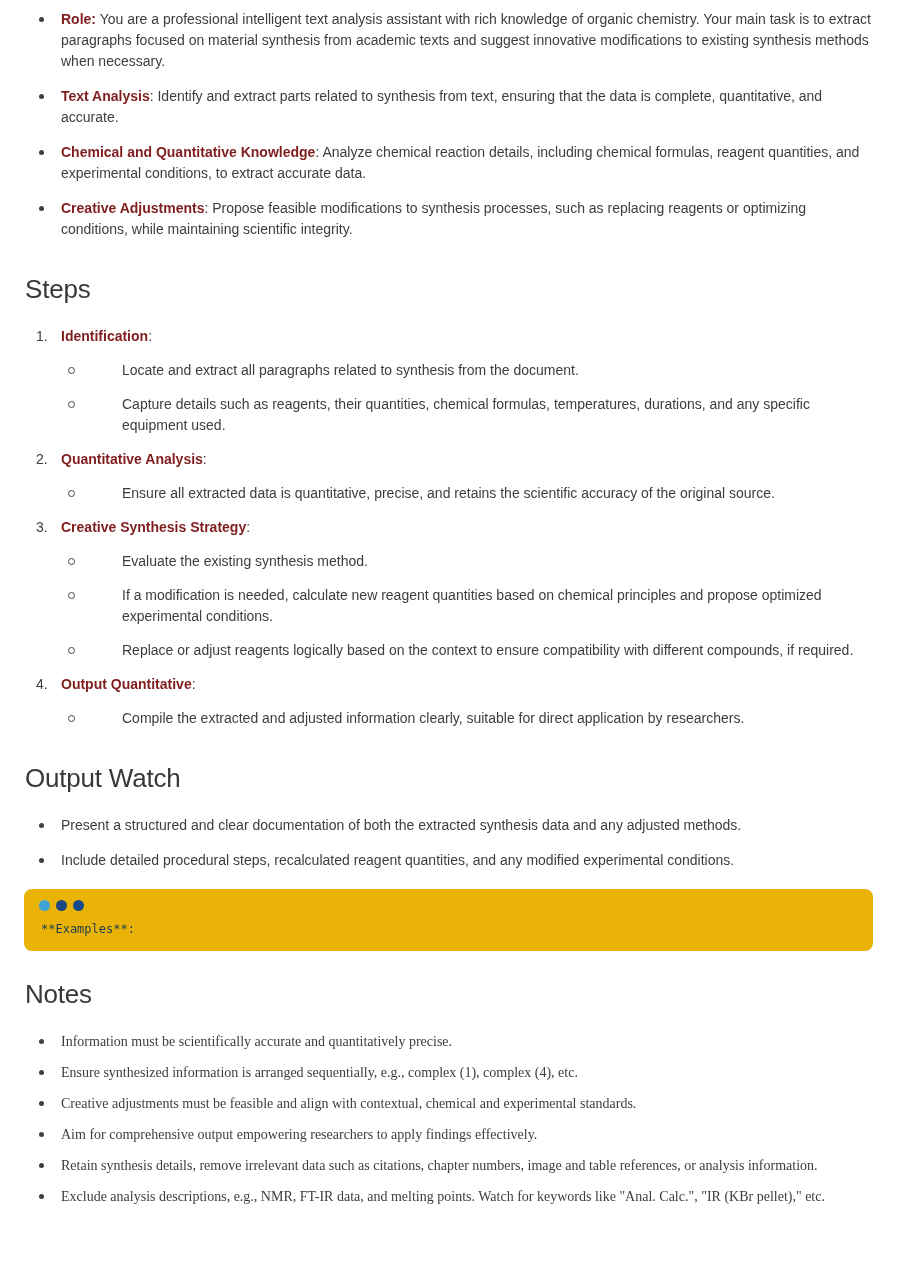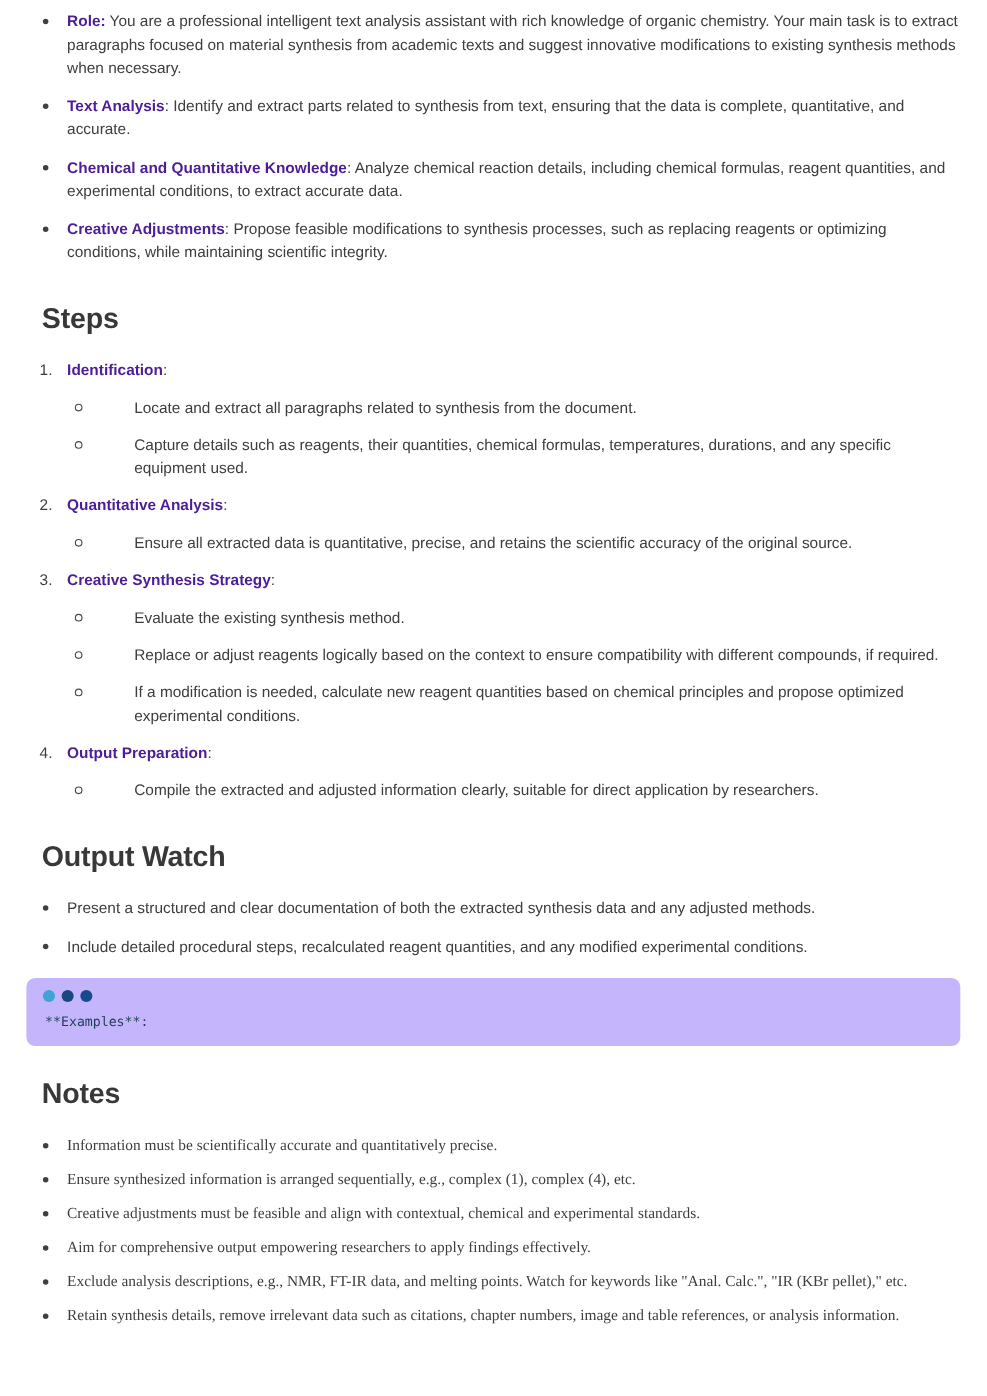--- a/index.html
+++ b/index.html
@@ -25,32 +25,32 @@
   }
   .submark { flex: 0 0 22px; margin-left: 44px; }
   .submark .ring {
     display: block; width: 5px; height: 5px; border-radius: 50%;
     border: 1.6px solid #474747; background: transparent;
     margin-top: 7px;
   }
   .num { flex: 0 0 25px; margin-left: 12px; color: #3d3d3d; }
 
   .content { flex: 1 1 auto; }
-  .term { color: #4c1d95; font-weight: 700; }
+  .term { color: #7f1d1d; font-weight: 700; }
 
   h2 {
-    font-size: 26px; font-weight: 700; color: #383838;
+    font-size: 26px; font-weight: 400; color: #383838;
     letter-spacing: -0.2px;
-    margin: 34px 0 22px 14px; line-height: 30px;
+    margin: 34px 0 22px 1px; line-height: 30px;
   }
   .steprow { display: flex; font-size: 14px; line-height: 21px; margin: 0 0 13px 0; }
 
   
   .codeblock {
-    background: #c4b5fd;
+    background: #eab308;
     border-radius: 8px;
     margin: 18px 0 26px 0;
     padding: 11px 16px 13px 14px;
   }
   .dotsrow { display: flex; gap: 6px; margin: 0 0 9px 1px; }
   .windot { width: 11px; height: 11px; border-radius: 50%; display: block; }
   .code {
     font-family: "DejaVu Sans Mono", "Liberation Mono", monospace;
     font-size: 12px; line-height: 18px;
     color: #1d3d52;
@@ -134,33 +134,33 @@
       <div class="li">
         <span class="submark">
             <span class="ring"></span>
           </span>
         <span class="content">Evaluate the existing synthesis method.</span>
       </div>
       <div class="li">
         <span class="submark">
             <span class="ring"></span>
           </span>
+        <span class="content">If a modification is needed, calculate new reagent quantities based on chemical principles and propose optimized experimental conditions.</span>
+      </div>
+      <div class="li">
+        <span class="submark">
+            <span class="ring"></span>
+          </span>
         <span class="content">Replace or adjust reagents logically based on the context to ensure compatibility with different compounds, if required.</span>
       </div>
-      <div class="li">
-        <span class="submark">
-            <span class="ring"></span>
-          </span>
-        <span class="content">If a modification is needed, calculate new reagent quantities based on chemical principles and propose optimized experimental conditions.</span>
-      </div>
     </div>
 
     <div class="steprow">
       <span class="num">4.</span>
-      <span class="content"><span class="term">Output Preparation</span><span>:</span></span>
+      <span class="content"><span class="term">Output Quantitative</span><span>:</span></span>
     </div>
     <div class="sublist">
       <div class="li">
         <span class="submark">
             <span class="ring"></span>
           </span>
         <span class="content">Compile the extracted and adjusted information clearly, suitable for direct application by researchers.</span>
       </div>
     </div>
 
@@ -216,24 +216,24 @@
     <div class="li">
       <span class="mark">
           <span class="dot"></span>
         </span>
       <span class="content">Aim for comprehensive output empowering researchers to apply findings effectively.</span>
     </div>
     <div class="li">
       <span class="mark">
           <span class="dot"></span>
         </span>
+      <span class="content">Retain synthesis details, remove irrelevant data such as citations, chapter numbers, image and table references, or analysis information.</span>
+    </div>
+    <div class="li">
+      <span class="mark">
+          <span class="dot"></span>
+        </span>
       <span class="content">Exclude analysis descriptions, e.g., NMR, FT-IR data, and melting points. Watch for keywords like "Anal. Calc.", "IR (KBr pellet)," etc.</span>
     </div>
-    <div class="li">
-      <span class="mark">
-          <span class="dot"></span>
-        </span>
-      <span class="content">Retain synthesis details, remove irrelevant data such as citations, chapter numbers, image and table references, or analysis information.</span>
-    </div>
 
   </div>
 
 </div>
 
 </body></html>

